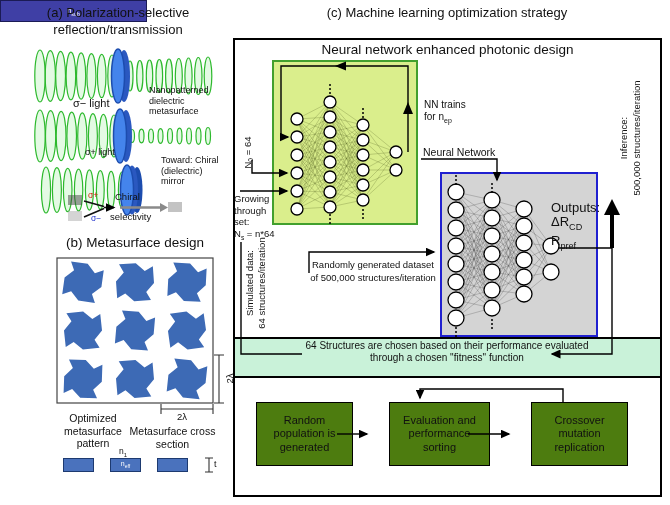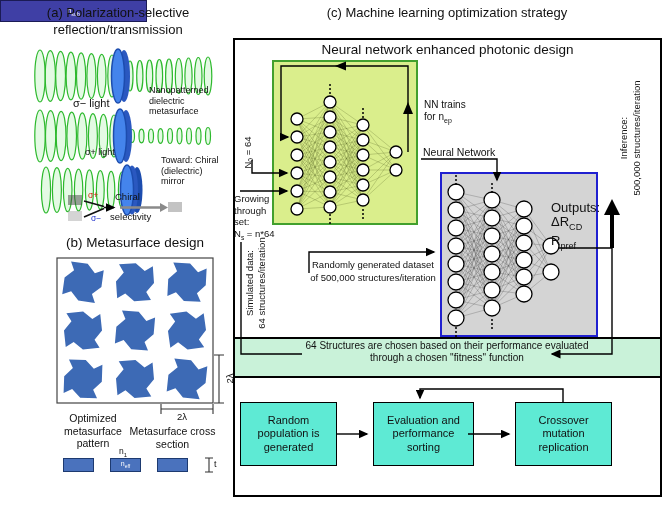--- a/index.html
+++ b/index.html
@@ -6,23 +6,23 @@
   .canvas{position:relative;width:670px;height:505px;background:#fff;
           font-family:"Liberation Sans",sans-serif;color:#111;overflow:hidden;}
   .abs{position:absolute;}
   .ctr{text-align:center;}
   .rot{transform:rotate(-90deg);}
   .box{box-sizing:border-box;position:absolute;}
   #outer-box{left:233px;top:38px;width:429px;height:459px;border:2px solid #000;background:#fff;}
   #green-box{left:272px;top:60px;width:146px;height:165px;background:#daee8c;border:2px solid #42a02e;}
   #gray-box{left:440px;top:172px;width:158px;height:165px;background:#d4d4d4;border:2px solid #2020d0;}
   #band{left:233px;top:337px;width:429px;height:41px;background:#c9f2d9;border:2px solid #000;}
-  .flowbox{top:402px;height:64px;background:#5eead4;border:1.5px solid #000;box-sizing:border-box;
+  .flowbox{top:402px;height:64px;background:#4d7c0f;border:1.5px solid #000;box-sizing:border-box;
            display:flex;align-items:center;justify-content:center;text-align:center;
-           font-size:11px;line-height:13.5px;padding:6px;position:absolute;}
+           font-size:11px;line-height:13.5px;padding:6px;position:absolute;margin-left:16px;}
   .csblock{position:absolute;top:458px;width:31px;height:14px;background:#4a72bd;border:1px solid #1d3a70;
            box-sizing:border-box;display:flex;align-items:center;justify-content:center;}
   #substrate{left:58px;top:472px;width:147px;height:22px;background:#3f3fa5;border:1px solid #1b1b55;
              box-sizing:border-box;display:flex;align-items:center;justify-content:center;}
   sub{font-size:70%;}
   svg{position:absolute;left:0;top:0;pointer-events:none;}
 </style>
 </head>
 <body>
 

